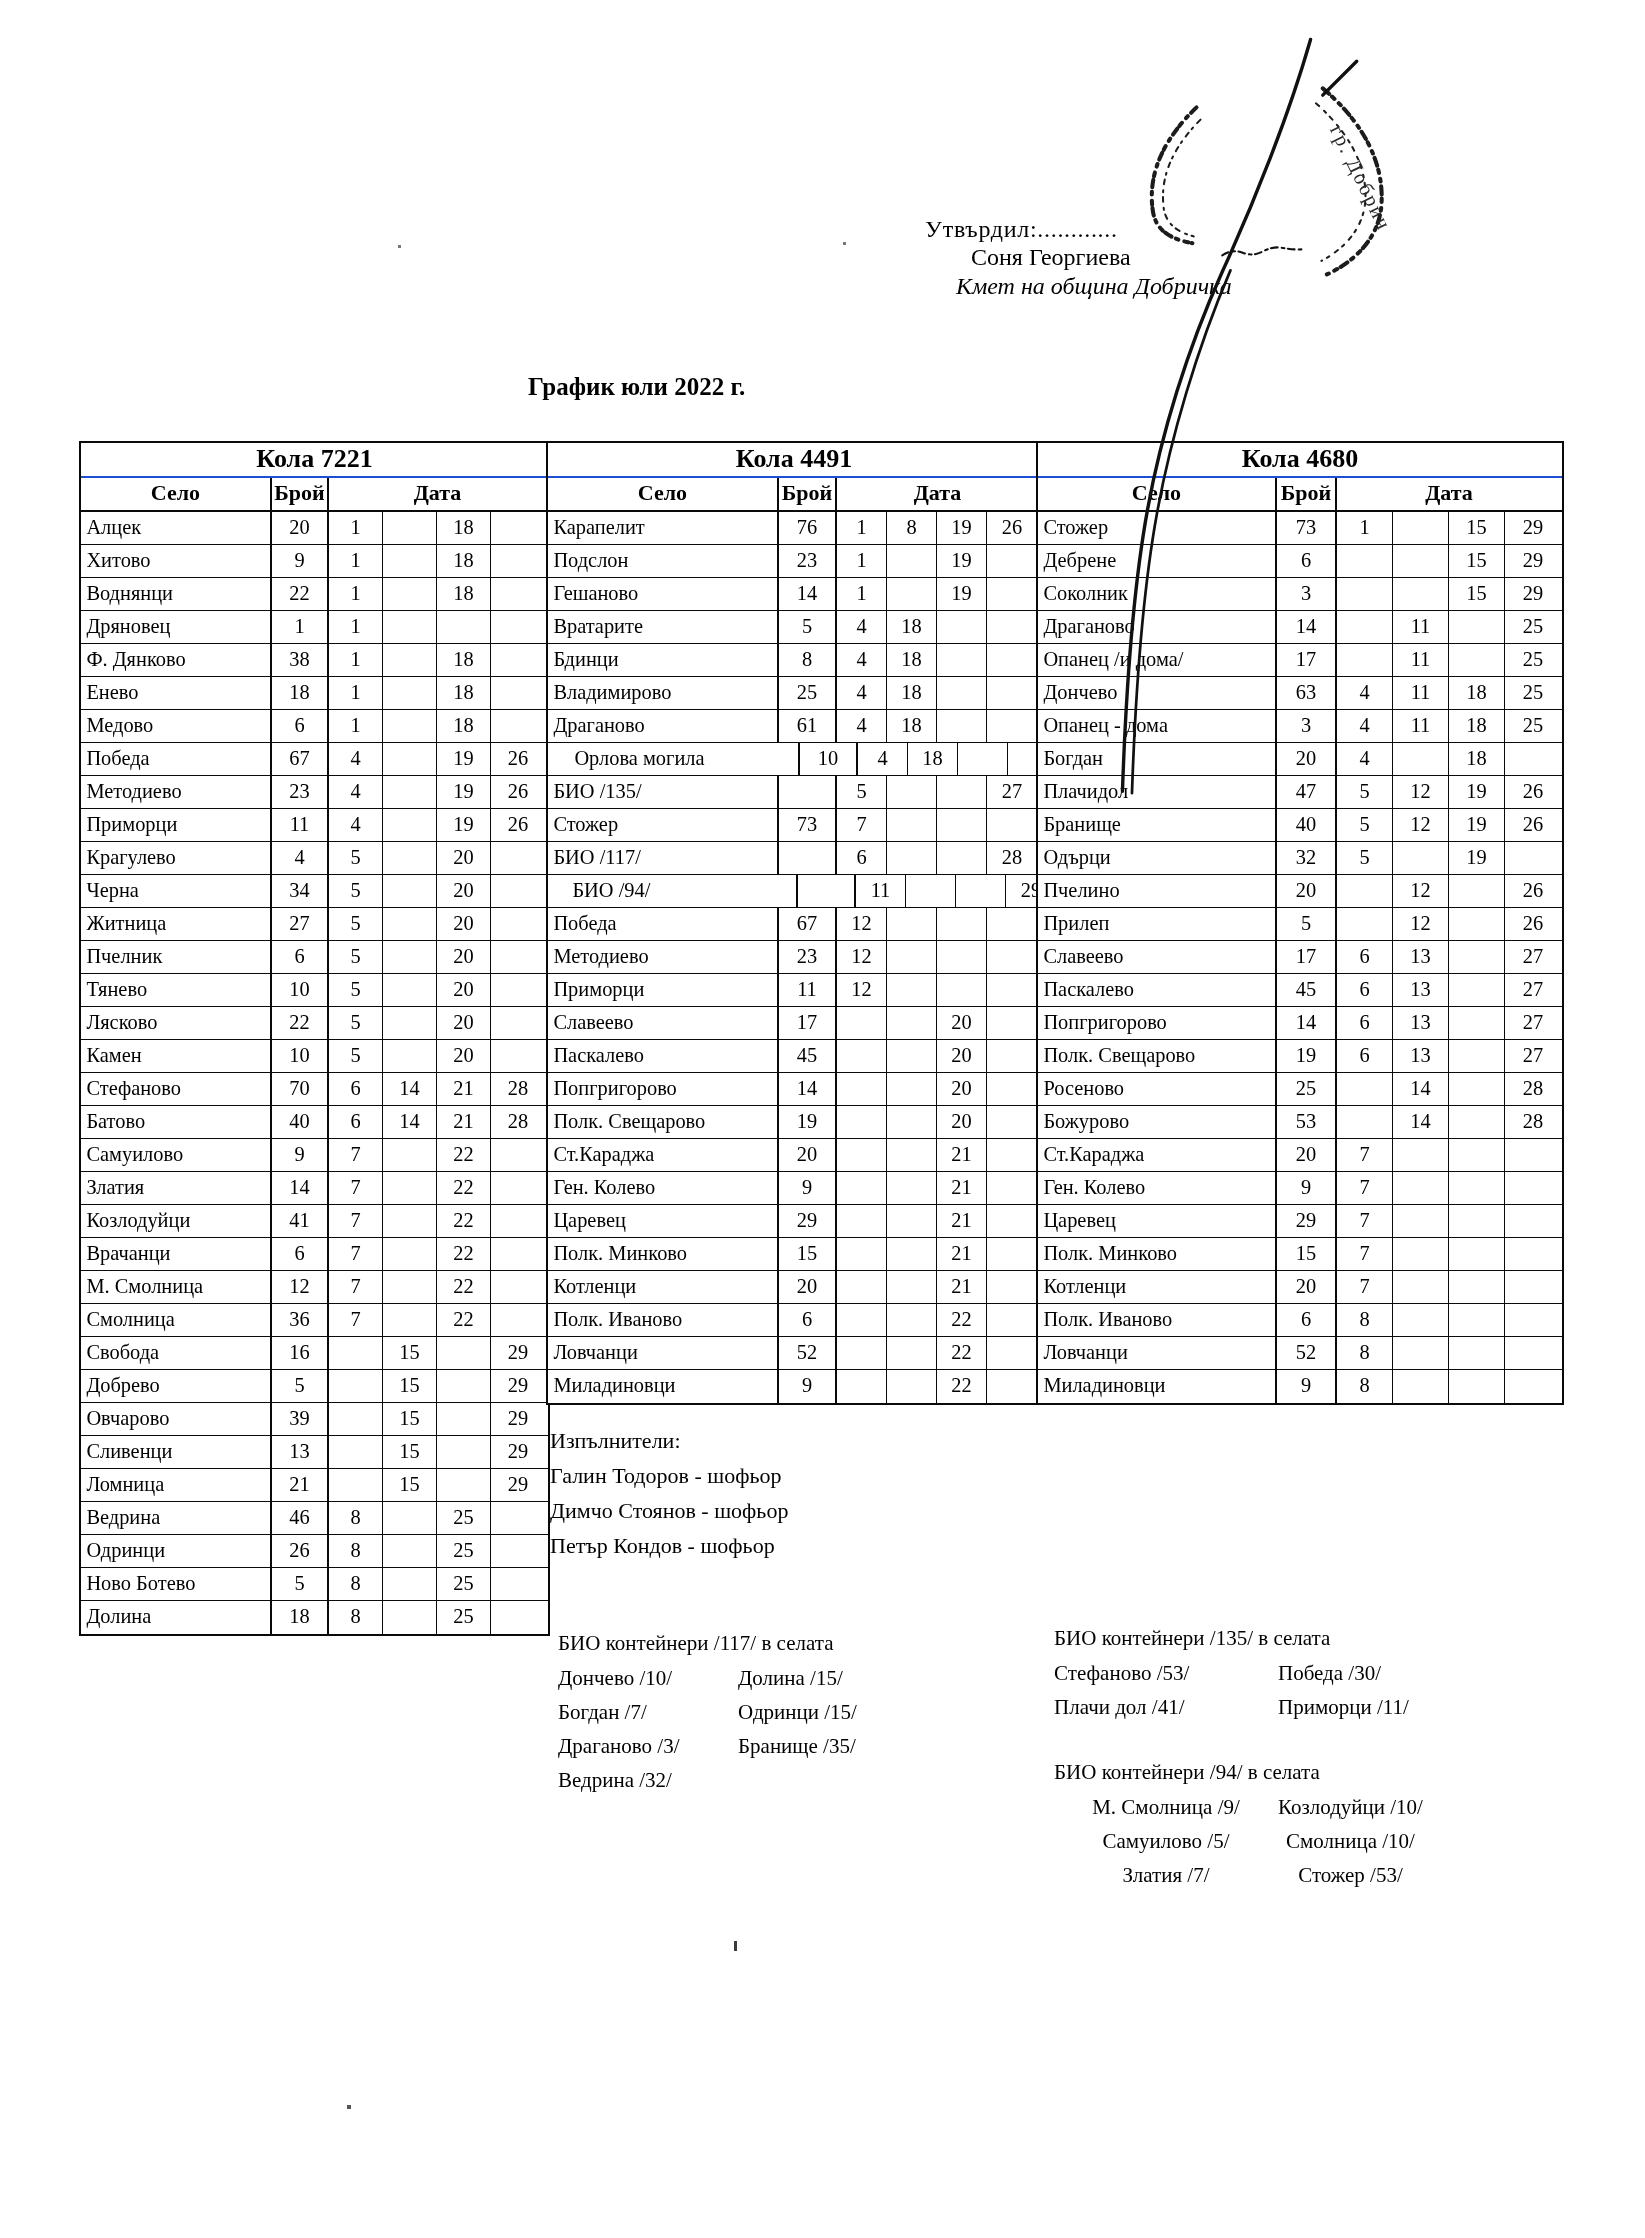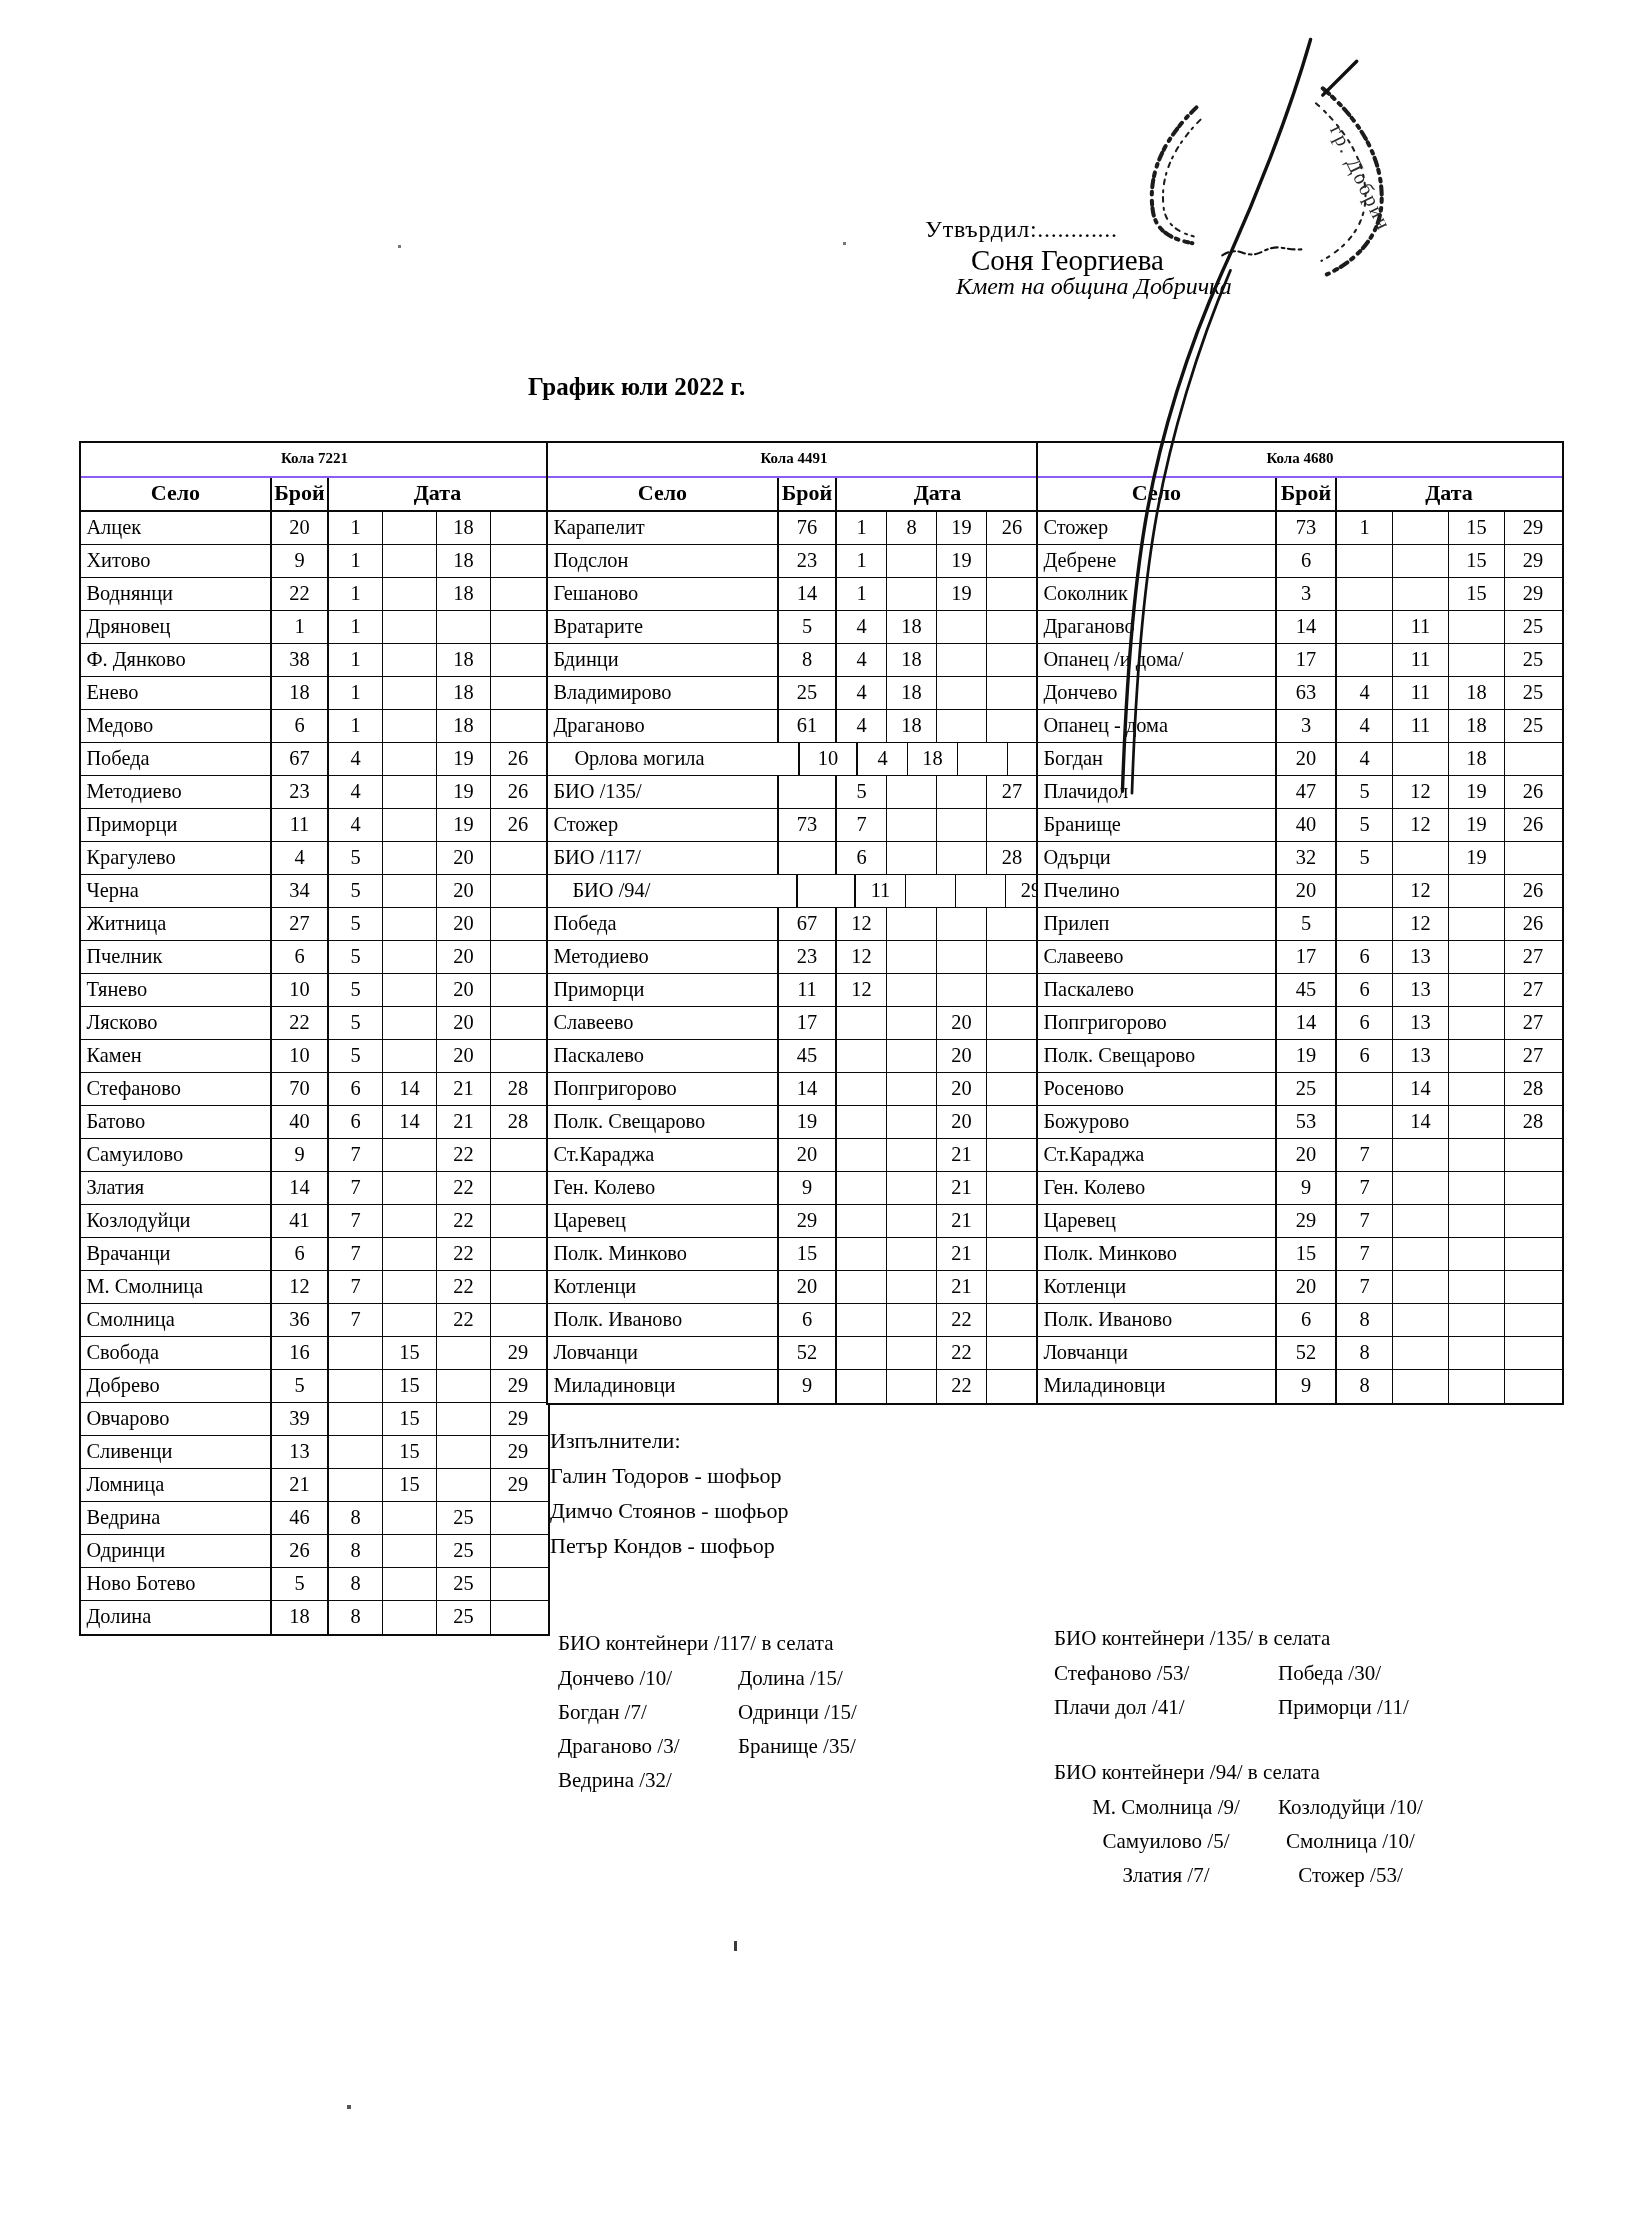--- a/index.html
+++ b/index.html
@@ -7,28 +7,28 @@
   .sheet {
     position:relative; width:1646px; height:2239px; margin:0 auto;
     background:#ffffff; color:#000;
     font-family:"Liberation Serif","DejaVu Serif",serif;
     overflow:hidden;
   }
   .abs { position:absolute; }
 
   
   .approve-label { left:925px; top:216px; font-size:24px; letter-spacing:0.7px; }
-  .approve-name  { left:971px; top:244px; font-size:29px; }
+  .approve-name  { left:971px; top:244px; font-size:24px; }
   .approve-role  { left:956px; top:273px; font-size:24px; font-style:italic; }
   .doc-title     { left:528px;  top:373px; font-size:25px; font-weight:bold; }
 
   
   .vtable { position:absolute; top:441px; border:2.7px solid #0a0a0a; background:#fff; }
   .kola   { height:35px; line-height:31px; text-align:center; font-weight:bold;
-            font-size:15px; border-bottom:2px solid #8b5cf6; }
+            font-size:26px; border-bottom:2px solid #1d4ed8; }
   .cols   { display:grid; height:34px; line-height:30px; border-bottom:2.7px solid #0a0a0a;
             font-weight:bold; font-size:22px; text-align:center; }
   .h-selo { border-right:2.7px solid #0a0a0a; }
   .h-broy { border-right:2.7px solid #0a0a0a; }
   .rows   {}
   .trow   { display:grid; height:33px; line-height:30px; border-bottom:1.4px solid #0a0a0a; font-size:20.4px; }
   .trow:last-child { border-bottom:none; }
   .tcell  { overflow:hidden; white-space:nowrap; }
   .c-selo { padding-left:5.4px; border-right:2.7px solid #0a0a0a; }
   .c-broy { text-align:center; border-right:2.7px solid #0a0a0a; }

